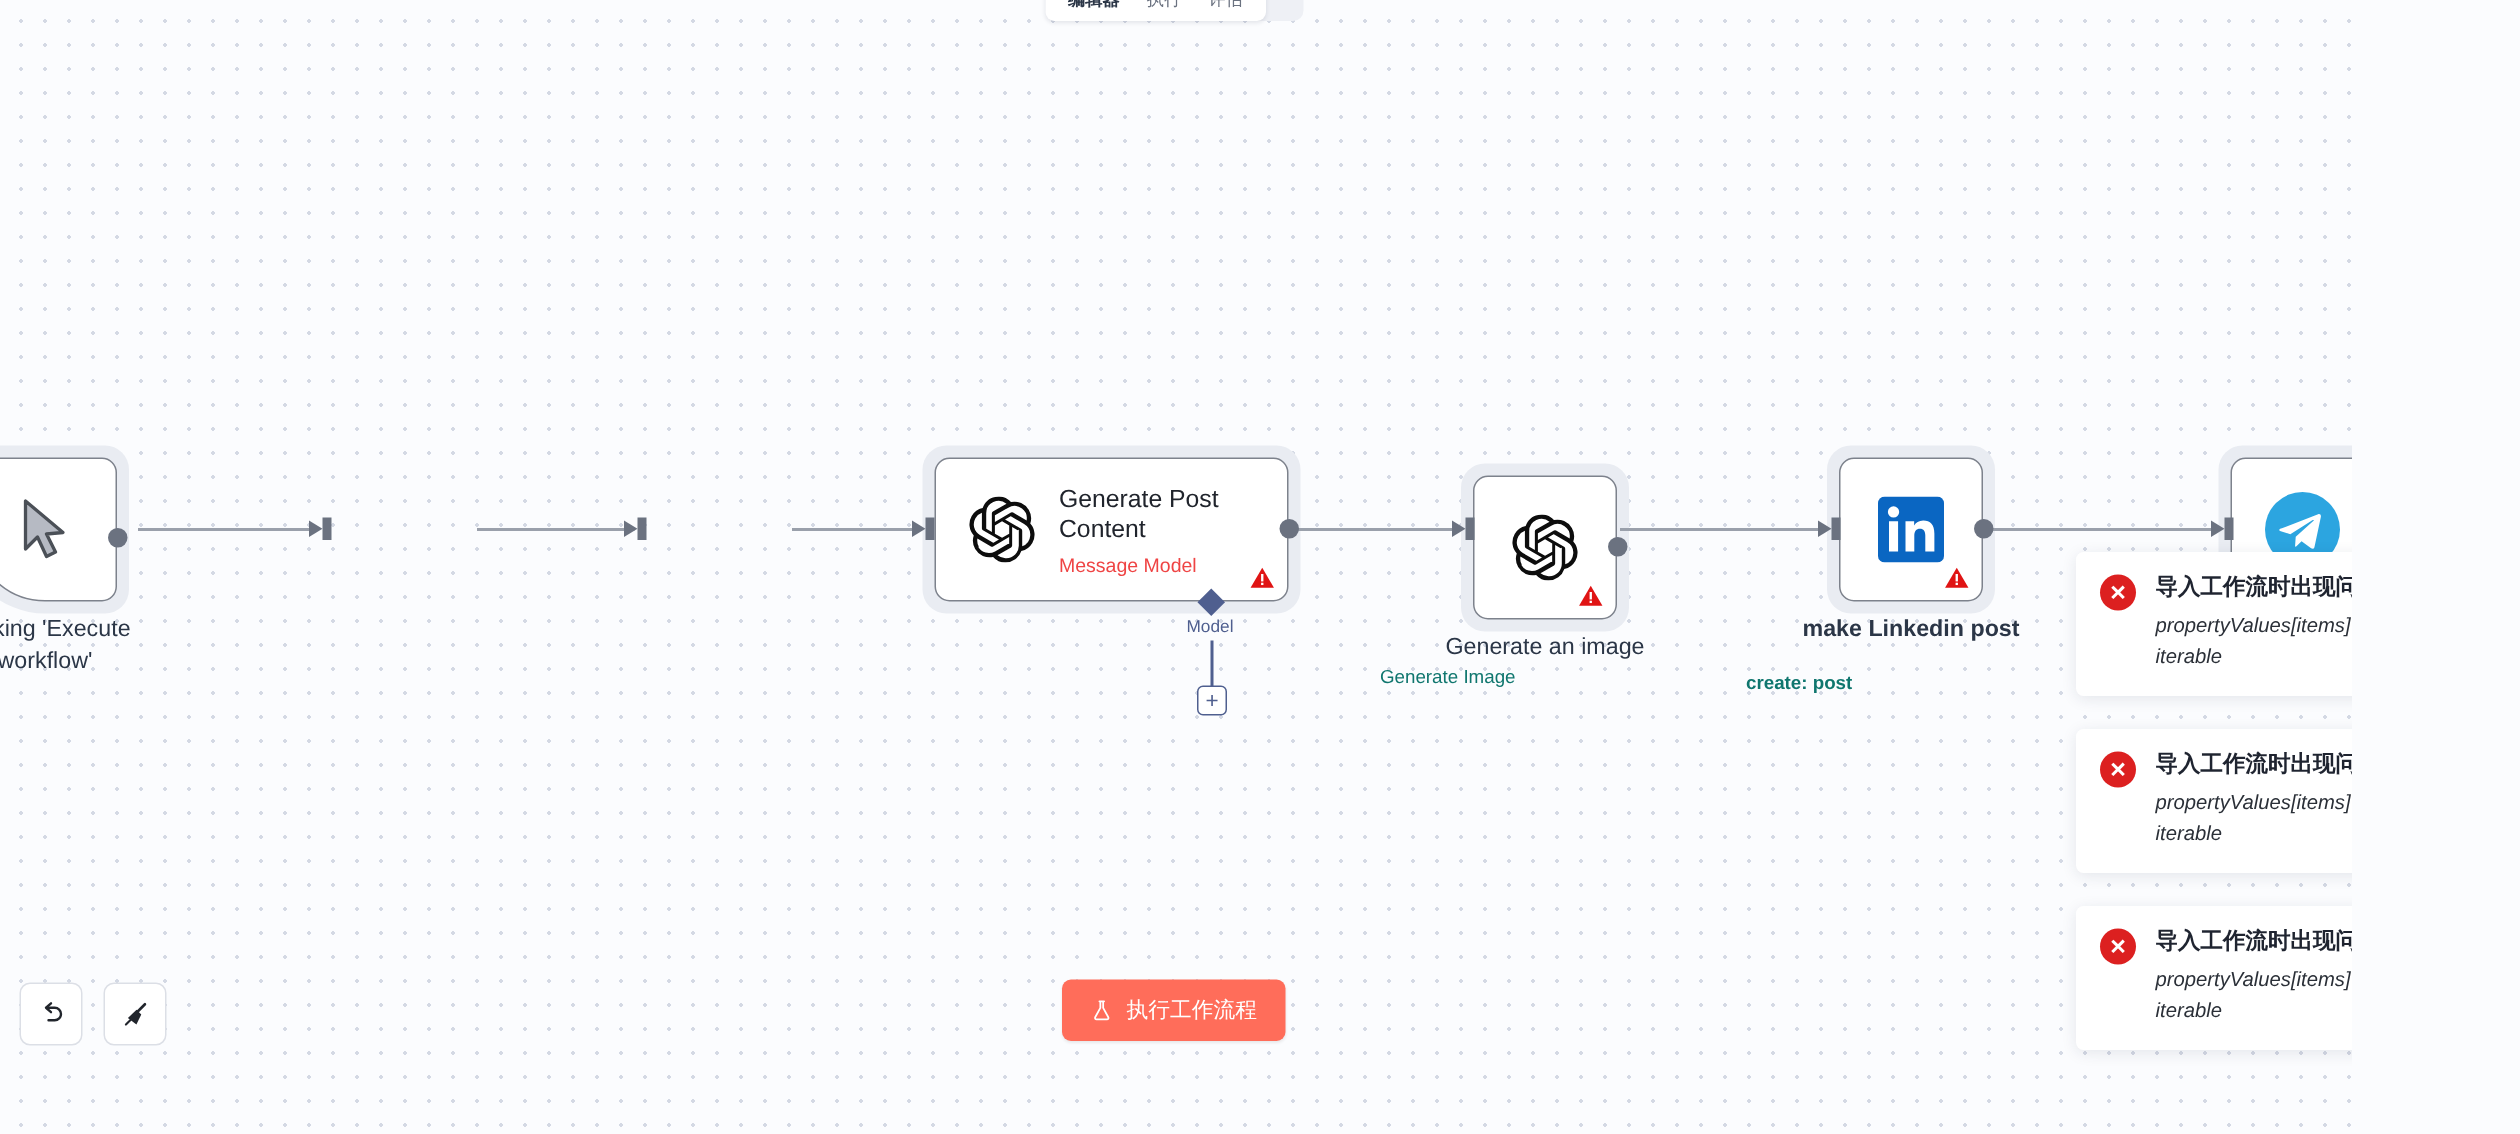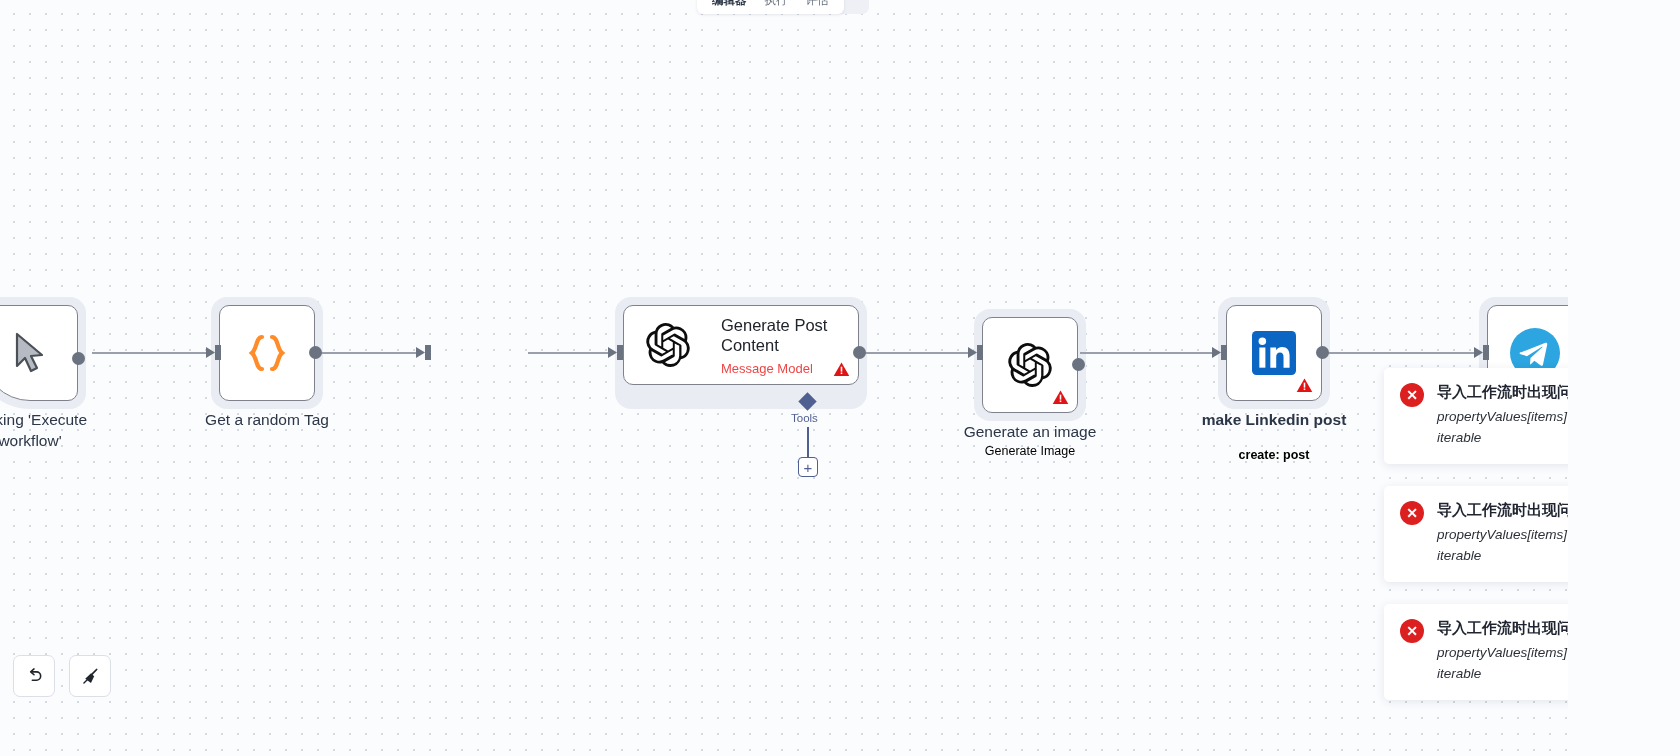--- a/index.html
+++ b/index.html
@@ -56,34 +56,34 @@
   }
   .node {
     position: relative;
     background: #fff;
     border: 1.6px solid #7d828c;
     border-radius: 10px;
     display: flex; align-items: center;
     z-index: 2;
   }
   .node.square { width: 96px; height: 96px; justify-content: center; }
-  .node.wide   { width: 236px; height: 80px; padding-left: 22px; gap: 31px; }
+  .node.wide   { width: 236px; height: 96px; padding-left: 22px; gap: 16px; }
   .node.trigger-node { border-radius: 10px 10px 10px 48px; }
 
   .node-title-out {
     position: absolute;
     top: 104px; left: 50%; transform: translateX(-50%);
     width: 220px; text-align: center;
     font-size: 15.5px; color: #2b3647; line-height: 21px;
     white-space: pre-line;
   }
   .node-sub-out {
     position: absolute; left: 50%; transform: translateX(-50%);
-    width: 220px; text-align: center;
-    font-size: 12.5px; color: #000000; line-height: 18px;
+    width: 220px; 
+    font-size: 12.5px; color: #0f766e; line-height: 18px;
   }
 
   .node-inner-title { font-size: 16.5px; color: #20242c; line-height: 20px; max-width: 140px; }
   .node-inner-sub   { font-size: 13px; color: #ef4444; margin-top: 6px; }
 
   .warn-badge {
     position: absolute; right: 8px; bottom: 6px;
     width: 17px; height: 17px; z-index: 5;
   }
 
@@ -218,31 +218,20 @@
     <div class="node square trigger-node">
       <svg width="34" height="42" viewBox="0 0 34 42">
         <path d="M4 2 L4 34 L12 26 L18 39 L24 36 L18 24 L29 23 Z" fill="#b6bac3" stroke="#4b5057" stroke-width="2.2" stroke-linejoin="round"></path>
       </svg>
     </div>
     <div class="out-dot" style="left:90px; top:47px;"></div>
     <div class="node-title-out">clicking 'Execute
 workflow'</div>
   </div>
 
-  <div class="node-wrap" style="left:219px; top:305px;">
-    <div class="node-halo" style="width:112px;height:112px;"></div>
-    <div class="node square">
-      <svg width="48" height="48" viewBox="0 0 48 48">
-        <path d="M19 8 C13 8 14 20 9 24 C14 28 13 40 19 40" fill="none" stroke="#ff8c28" stroke-width="4.2" stroke-linecap="round"></path>
-        <path d="M29 8 C35 8 34 20 39 24 C34 28 35 40 29 40" fill="none" stroke="#ff8c28" stroke-width="4.2" stroke-linecap="round"></path>
-      </svg>
-    </div>
-    <div class="out-dot" style="left:90px; top:41px;"></div>
-    <div class="node-title-out">Get a random Tag</div>
-  </div>
 
 
   <div class="node-wrap" style="left:623px; top:305px;">
     <div class="node-halo" style="width:252px;height:112px;"></div>
     <div class="node wide">
       <svg width="44" height="44" viewBox="0 0 24 24">
         <path fill="#0d0d0d" d="M22.28 9.82a5.98 5.98 0 0 0-.52-4.91 6.05 6.05 0 0 0-6.51-2.9A6.07 6.07 0 0 0 4.98 4.18a5.98 5.98 0 0 0-4 2.9 6.05 6.05 0 0 0 .75 7.1 5.98 5.98 0 0 0 .51 4.91 6.05 6.05 0 0 0 6.52 2.9A5.98 5.98 0 0 0 13.26 24a6.05 6.05 0 0 0 5.77-4.19 5.98 5.98 0 0 0 4-2.9 6.05 6.05 0 0 0-.75-7.09Zm-9.02 12.6a4.48 4.48 0 0 1-2.88-1.04l.14-.08 4.78-2.76a.79.79 0 0 0 .39-.68v-6.74l2.02 1.17a.07.07 0 0 1 .4.06v5.58a4.5 4.5 0 0 1-4.5 4.49ZM3.6 18.3a4.47 4.47 0 0 1-.54-3.01l.14.09 4.78 2.76a.77.77 0 0 0 .78 0l5.84-3.37v2.33a.08.08 0 0 1-.3.07l-4.83 2.79a4.5 4.5 0 0 1-6.14-1.65ZM2.34 7.9a4.49 4.49 0 0 1 2.35-1.97V11.6a.77.77 0 0 0 .38.68l5.82 3.36L8.87 16.8a.07.07 0 0 1-.07 0l-4.83-2.79A4.5 4.5 0 0 1 2.34 7.9Zm16.6 3.86-5.83-3.4L15.13 7.2a.07.07 0 0 1 .07 0l4.83 2.79a4.49 4.49 0 0 1-.68 8.1v-5.66a.79.79 0 0 0-.4-.67Zm2.01-3.03-.14-.09-4.77-2.78a.78.78 0 0 0-.79 0L9.42 9.24V6.9a.07.07 0 0 1 .03-.06l4.83-2.79a4.49 4.49 0 0 1 6.67 4.65ZM8.32 12.87 6.3 11.7a.07.07 0 0 1-.04-.05V6.06a4.49 4.49 0 0 1 7.37-3.45l-.14.08L8.7 5.45a.79.79 0 0 0-.39.68ZM9.42 10.5 12.02 9l2.6 1.5v3l-2.6 1.5-2.6-1.5Z"></path>
       </svg>
       <div>
         <div class="node-inner-title" style="white-space:pre-line">Generate Post
@@ -251,21 +240,21 @@
       </div>
       <svg class="warn-badge" viewBox="0 0 24 24">
         <path d="M12 2 L23 21 L1 21 Z" fill="#e01414"></path>
         <rect x="10.9" y="8" width="2.2" height="7" fill="#fff"></rect>
         <rect x="10.9" y="16.2" width="2.2" height="2.2" fill="#fff"></rect>
       </svg>
     </div>
     <div class="out-dot" style="left:230px; top:41px;"></div>
 
     <div class="tools-diamond" style="left:178px; top:90px;"></div>
-    <div class="tools-label" style="left:168px; top:107px;">Tools</div>
+    <div class="tools-label" style="left:168px; top:107px;">Model</div>
     <div class="tools-line" style="left:184px; top:122px; height:34px;"></div>
     <div class="tools-plus" style="left:175px; top:152px;">+</div>
 
   </div>
 
   <div class="node-wrap" style="left:982px; top:317px;">
     <div class="node-halo" style="width:112px;height:112px;"></div>
     <div class="node square">
       <svg width="44" height="44" viewBox="0 0 24 24">
         <path fill="#0d0d0d" d="M22.28 9.82a5.98 5.98 0 0 0-.52-4.91 6.05 6.05 0 0 0-6.51-2.9A6.07 6.07 0 0 0 4.98 4.18a5.98 5.98 0 0 0-4 2.9 6.05 6.05 0 0 0 .75 7.1 5.98 5.98 0 0 0 .51 4.91 6.05 6.05 0 0 0 6.52 2.9A5.98 5.98 0 0 0 13.26 24a6.05 6.05 0 0 0 5.77-4.19 5.98 5.98 0 0 0 4-2.9 6.05 6.05 0 0 0-.75-7.09Zm-9.02 12.6a4.48 4.48 0 0 1-2.88-1.04l.14-.08 4.78-2.76a.79.79 0 0 0 .39-.68v-6.74l2.02 1.17a.07.07 0 0 1 .4.06v5.58a4.5 4.5 0 0 1-4.5 4.49ZM3.6 18.3a4.47 4.47 0 0 1-.54-3.01l.14.09 4.78 2.76a.77.77 0 0 0 .78 0l5.84-3.37v2.33a.08.08 0 0 1-.3.07l-4.83 2.79a4.5 4.5 0 0 1-6.14-1.65ZM2.34 7.9a4.49 4.49 0 0 1 2.35-1.97V11.6a.77.77 0 0 0 .38.68l5.82 3.36L8.87 16.8a.07.07 0 0 1-.07 0l-4.83-2.79A4.5 4.5 0 0 1 2.34 7.9Zm16.6 3.86-5.83-3.4L15.13 7.2a.07.07 0 0 1 .07 0l4.83 2.79a4.49 4.49 0 0 1-.68 8.1v-5.66a.79.79 0 0 0-.4-.67Zm2.01-3.03-.14-.09-4.77-2.78a.78.78 0 0 0-.79 0L9.42 9.24V6.9a.07.07 0 0 1 .03-.06l4.83-2.79a4.49 4.49 0 0 1 6.67 4.65ZM8.32 12.87 6.3 11.7a.07.07 0 0 1-.04-.05V6.06a4.49 4.49 0 0 1 7.37-3.45l-.14.08L8.7 5.45a.79.79 0 0 0-.39.68ZM9.42 10.5 12.02 9l2.6 1.5v3l-2.6 1.5-2.6-1.5Z"></path>
@@ -320,20 +309,26 @@
     </div>
     <div class="tool-btn">
       <svg width="21" height="21" viewBox="0 0 24 24">
         <path d="M19 4 L13.5 9.5" stroke="#21252c" stroke-width="2" stroke-linecap="round"></path>
         <path d="M12.6 8.2 L16.2 11.8 L12.5 19.5 L6 14.5 Z" fill="#21252c"></path>
         <path d="M4.5 19.5 L8 16" stroke="#21252c" stroke-width="1.6" stroke-linecap="round"></path>
       </svg>
     </div>
   </div>
 
+  <button id="exec-btn">
+    <svg width="15" height="17" viewBox="0 0 24 24">
+      <path d="M9.5 2.5h5M10.5 2.5v7L5 19.5a1.6 1.6 0 0 0 1.4 2.3h11.2a1.6 1.6 0 0 0 1.4-2.3L13.5 9.5v-7" fill="none" stroke="#fff" stroke-width="1.9" stroke-linecap="round" stroke-linejoin="round"></path>
+    </svg>
+    <span>执行工作流程</span>
+  </button>
 
   <div id="toasts">
 
     <div class="toast">
       <div class="toast-x">✕</div>
       <div class="toast-body">
         <div class="toast-title">导入工作流时出现问题</div>
         <div class="toast-msg">propertyValues[items] is not
 iterable</div>
       </div>

